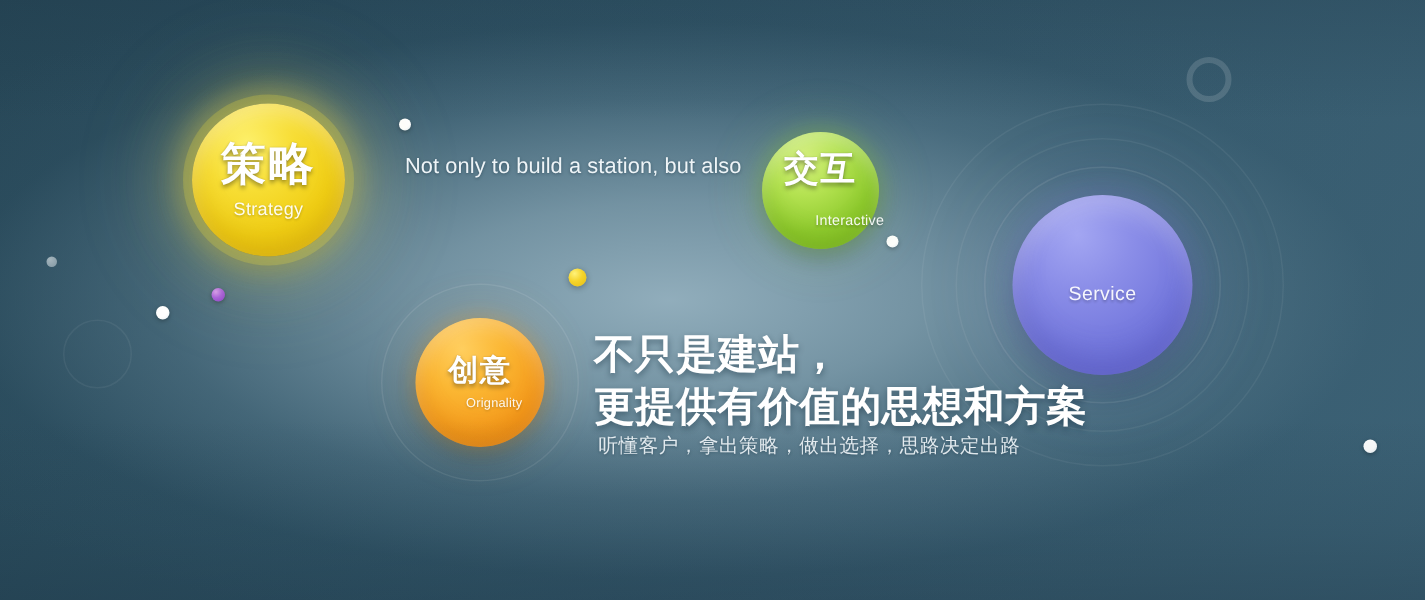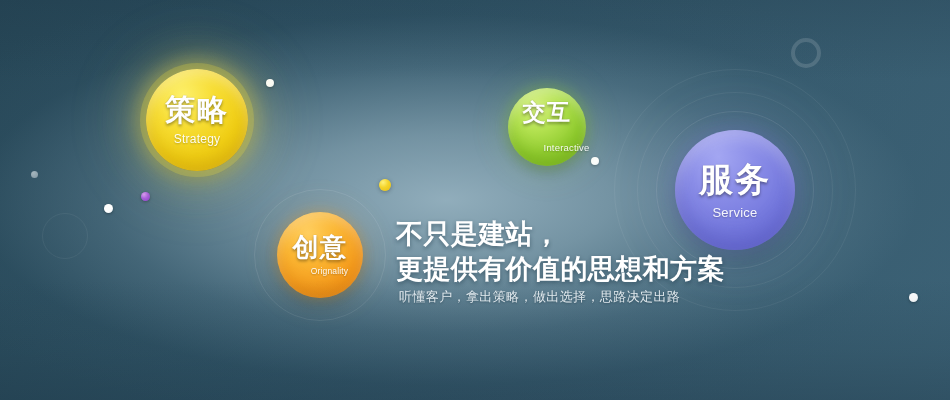--- a/index.html
+++ b/index.html
@@ -73,21 +73,21 @@
   .bubble .en {
     line-height:1;
     letter-spacing:.02em;
     text-shadow:0 1px 2px rgba(0,0,0,0.28);
     opacity:.92;
     text-align:center;
   }
 
   
   #bubble-strategy {
-    left:146px; top:69px; width:102px; height:102px;
+    left:128px; top:69px; width:102px; height:102px;
     background:
       radial-gradient(circle at 36% 26%, #fdf06b 0%, #f7dd33 32%, #f0ce14 62%, #e0b70b 100%);
     box-shadow:
       0 0 0 6px rgba(246,226,60,0.22),
       0 0 16px 10px rgba(240,220,70,0.30),
       0 0 34px 20px rgba(226,210,90,0.20),
       0 0 60px 28px rgba(200,200,120,0.10),
       0 7px 14px rgba(20,40,50,0.30),
       inset 0 -9px 16px rgba(170,125,0,0.25),
       inset 0 7px 12px rgba(255,255,255,0.35);
@@ -116,21 +116,21 @@
     left:277px; top:212px; width:86px; height:86px;
     background:
       radial-gradient(circle at 36% 24%, #ffce5e 0%, #fbb733 32%, #f59b1c 66%, #ec8512 100%);
     box-shadow:
       0 0 9px 4px rgba(248,180,60,0.20),
       0 0 24px 13px rgba(230,160,70,0.10),
       0 6px 13px rgba(20,40,50,0.30),
       inset 0 -8px 15px rgba(180,95,0,0.26),
       inset 0 6px 11px rgba(255,255,255,0.30);
   }
-  #bubble-originality .cn { font-size:26px; }
+  #bubble-originality .cn { font-size:20px; }
   #bubble-originality .en { font-size:8.5px; margin-top:7px;margin-left:19px; }
 
   
   #bubble-service {
     left:675px; top:130px; width:120px; height:120px;
     background:
       radial-gradient(circle at 36% 22%, #a3a6f2 0%, #8b8ee8 30%, #7579de 62%, #6265d4 100%);
     box-shadow:
       0 0 14px 7px rgba(130,135,225,0.20),
       0 0 40px 22px rgba(120,130,200,0.10),
@@ -156,21 +156,20 @@
   #headline {
     position:absolute;
     left:396px; top:219px;
     color:#ffffff;
     font-size:27px;
     font-weight:bold;
     line-height:1.30;
     letter-spacing:.015em;
     text-shadow:0 2px 4px rgba(12,35,50,0.45);
     white-space:nowrap;
-    font-family:Liberation Mono, monospace;
   }
 
   #subline {
     position:absolute;
     left:399px; top:288px;
     color:#eaf1f5;
     font-size:13px;
     letter-spacing:.03em;
     text-shadow:0 1px 2px rgba(15,40,55,0.42);
     white-space:nowrap;
@@ -222,25 +221,25 @@
     <span class="cn">交互</span>
     <span class="en">Interactive</span>
   </div>
 
   <div class="bubble" id="bubble-originality">
     <span class="cn">创意</span>
     <span class="en">Orignality</span>
   </div>
 
   <div class="bubble" id="bubble-service">
-    <span class="cn">服务</span>
     <span class="en">Service</span>
   </div>
 
   <div id="tagline-en">
+    <div>Not only to build a station, but also</div>
   </div>
 
   <div id="headline">
     <div>不只是建站，</div>
     <div>更提供有价值的思想和方案</div>
   </div>
 
   <div id="subline">听懂客户，拿出策略，做出选择，思路决定出路</div>
 
   <div id="vignette"></div>

